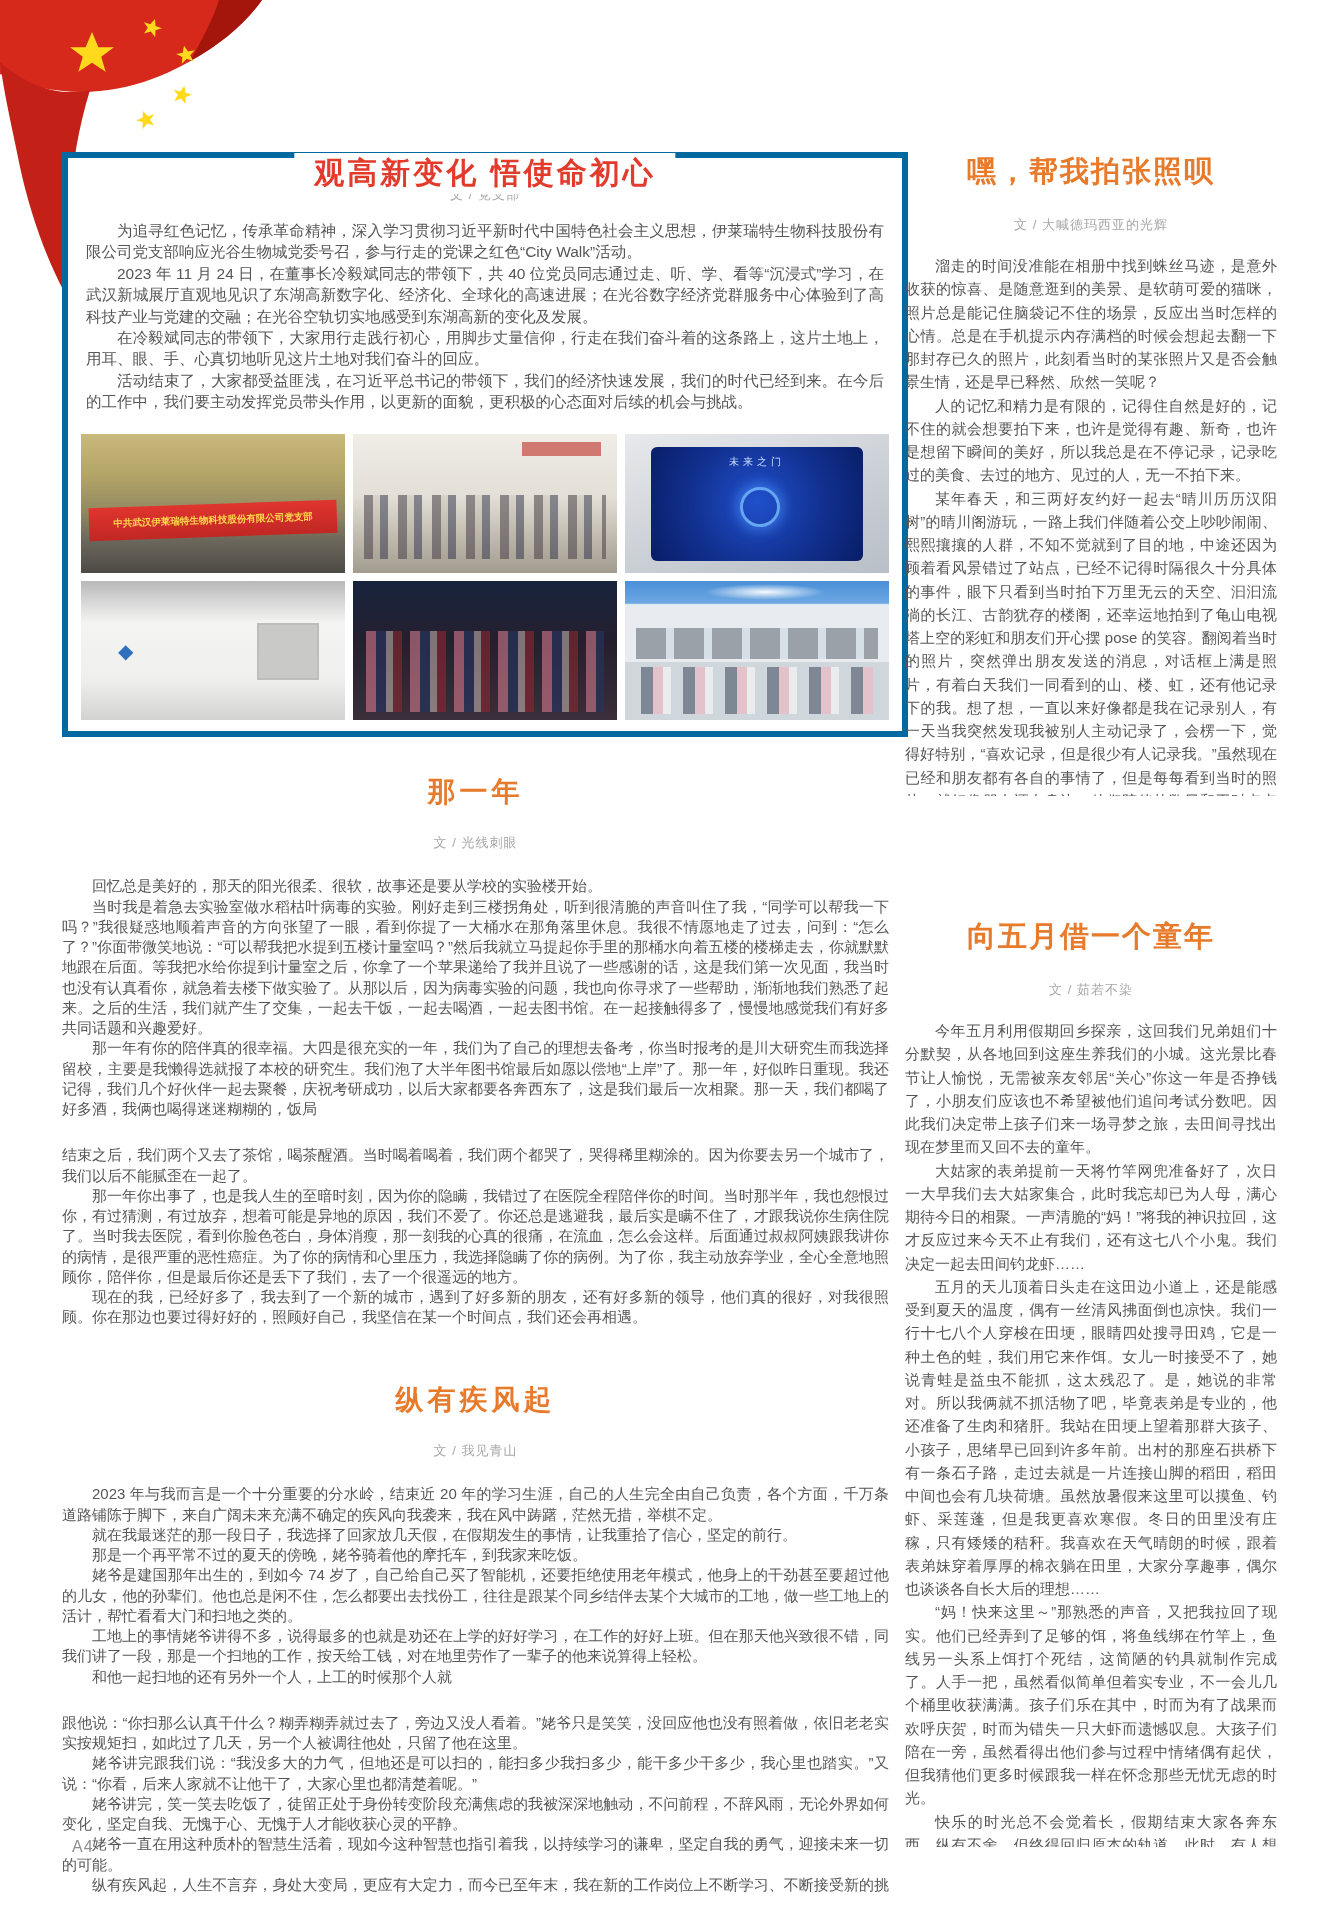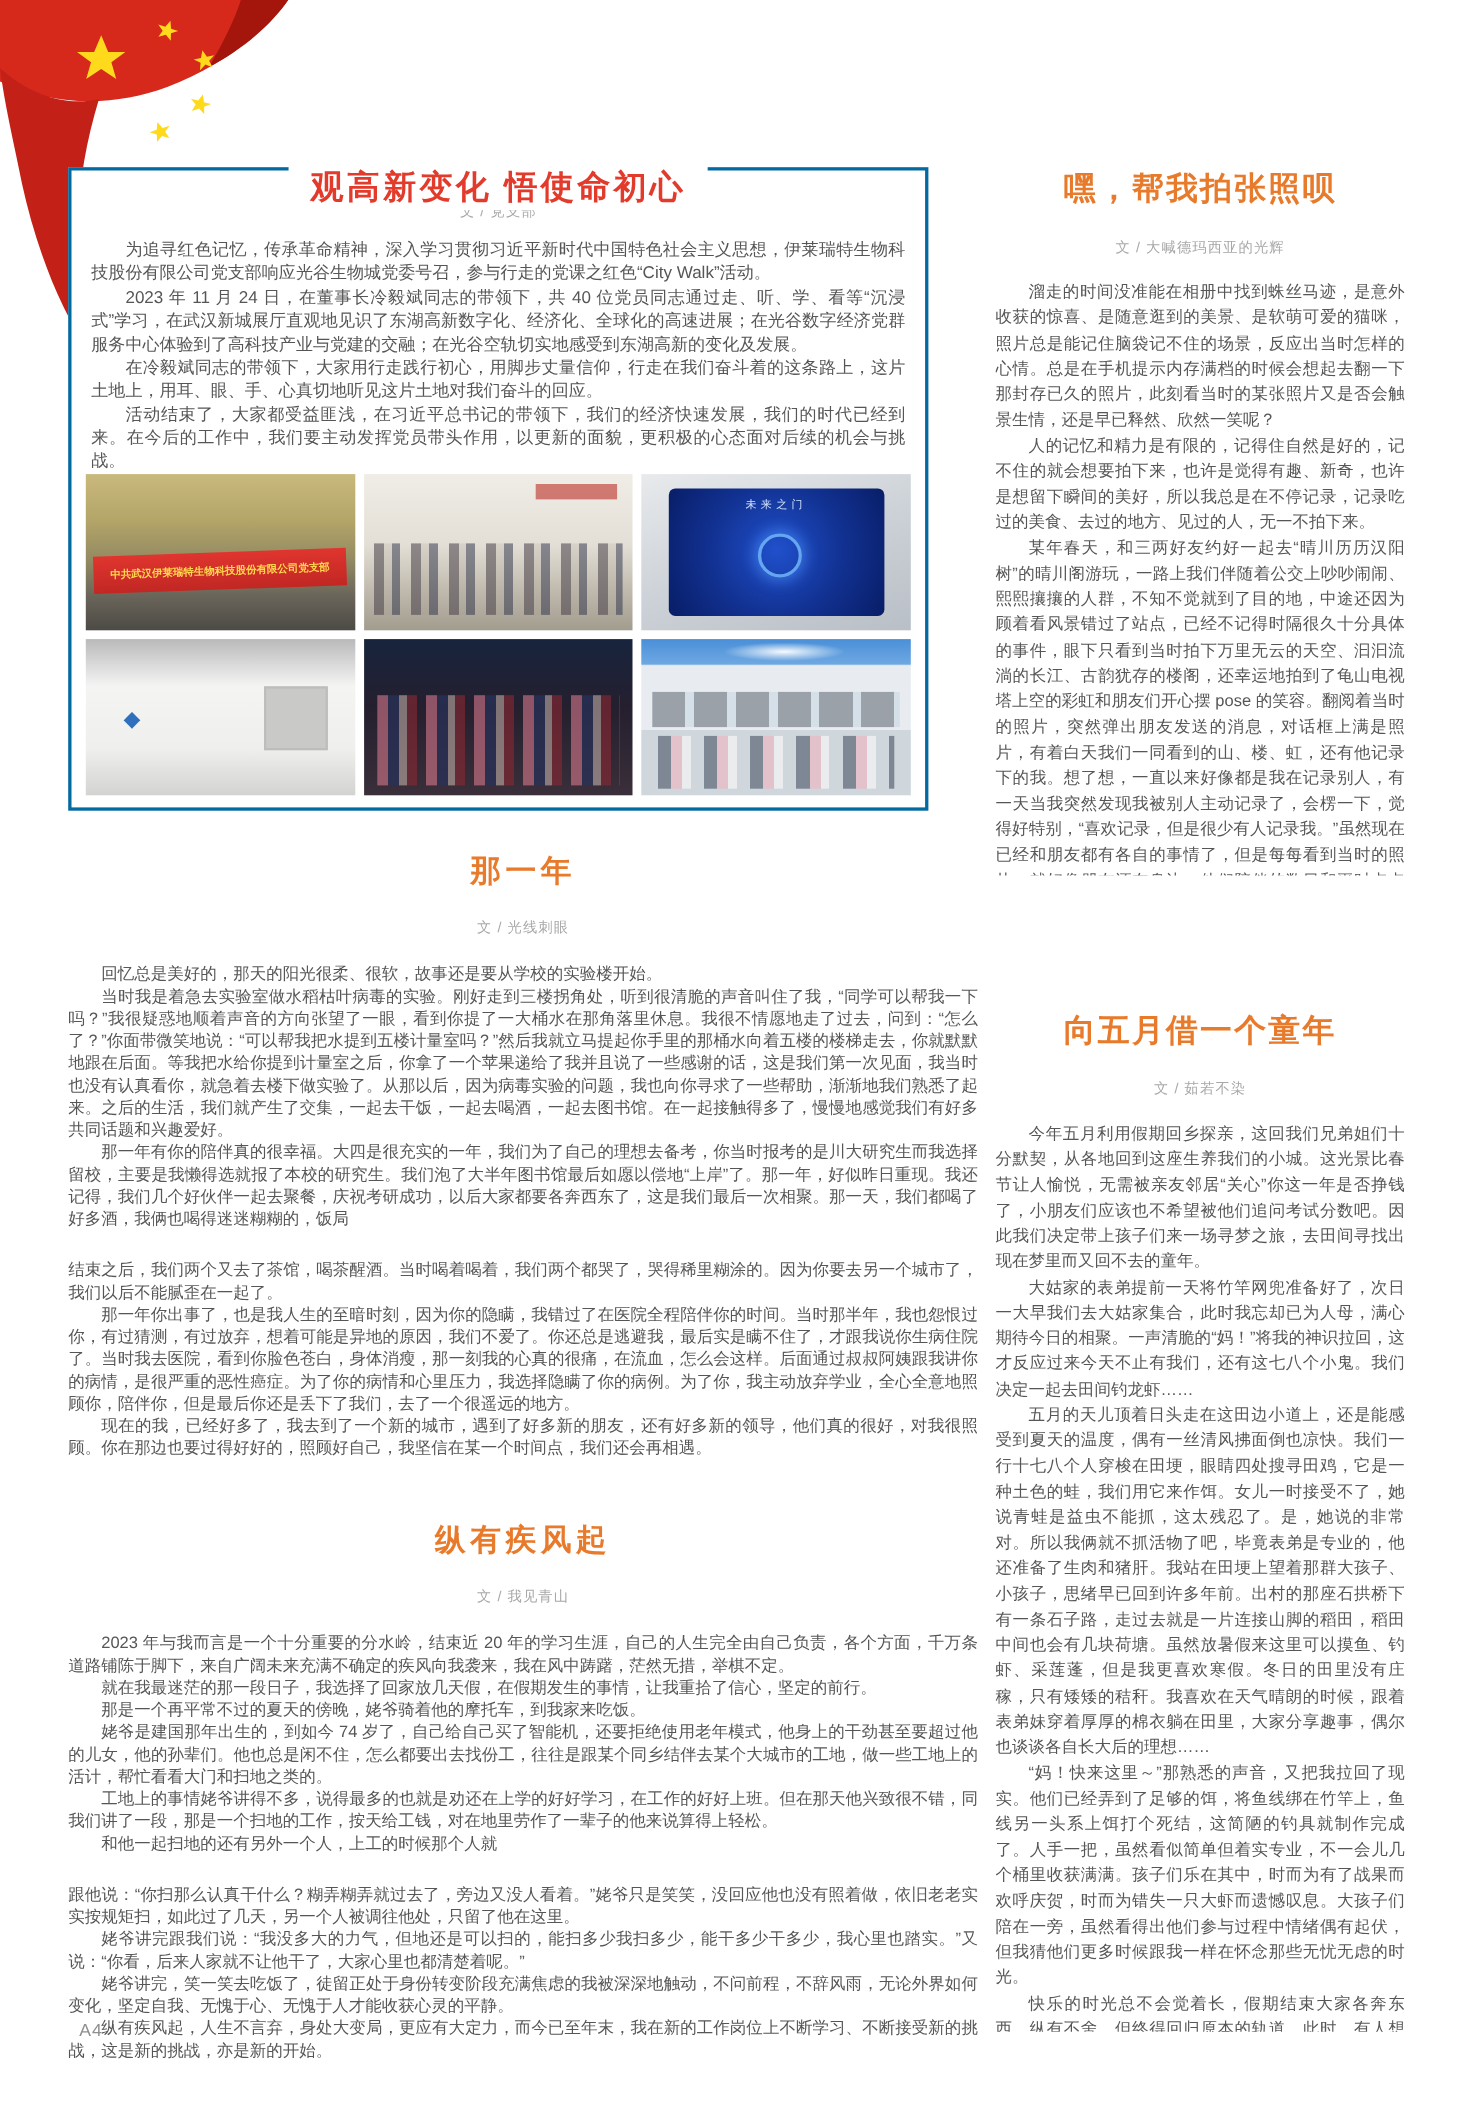--- a/index.html
+++ b/index.html
@@ -9,22 +9,22 @@
     overflow:hidden;
   }
   p{margin:0;text-indent:2em;}
   p.cont{text-indent:0;}
   .byline{text-align:center;font-size:13px;color:#a8a8a8;letter-spacing:1px;}
 
   
   .flag{position:absolute;left:0;top:0;width:280px;height:345px;}
 
   
-  .box-a1{position:absolute;left:62px;top:152px;width:782px;height:585px;
-    border:3px solid #0369a1;box-sizing:border-box;background:#fff;}
+  .box-a1{position:absolute;left:62px;top:152px;width:846px;height:585px;
+    border:6px solid #0369a1;box-sizing:border-box;background:#fff;}
   .a1-title{position:absolute;top:-25px;left:50%;transform:translateX(-50%);
     background:#fff;padding:0 20px;font-size:30px;font-weight:bold;color:#e23a2b;
     white-space:nowrap;letter-spacing:3px;}
   .box-a1 .byline{margin-top:28px;}
   .a1-body{margin:16px 18px 0;font-size:15.5px;line-height:1.38;text-align:justify;}
 
   
   .photos{position:absolute;left:13px;right:13px;top:276px;bottom:11px;
     display:grid;grid-template-columns:1fr 1fr 1fr;grid-template-rows:1fr 1fr;gap:8px;}
   .ph{position:relative;overflow:hidden;background:#ddd;}
@@ -165,20 +165,21 @@
       <p>就在我最迷茫的那一段日子，我选择了回家放几天假，在假期发生的事情，让我重拾了信心，坚定的前行。</p>
       <p>那是一个再平常不过的夏天的傍晚，姥爷骑着他的摩托车，到我家来吃饭。</p>
       <p>姥爷是建国那年出生的，到如今 74 岁了，自己给自己买了智能机，还要拒绝使用老年模式，他身上的干劲甚至要超过他的儿女，他的孙辈们。他也总是闲不住，怎么都要出去找份工，往往是跟某个同乡结伴去某个大城市的工地，做一些工地上的活计，帮忙看看大门和扫地之类的。</p>
       <p>工地上的事情姥爷讲得不多，说得最多的也就是劝还在上学的好好学习，在工作的好好上班。但在那天他兴致很不错，同我们讲了一段，那是一个扫地的工作，按天给工钱，对在地里劳作了一辈子的他来说算得上轻松。</p>
       <p>和他一起扫地的还有另外一个人，上工的时候那个人就</p>
     </div>
     <div class="col">
       <p class="cont">跟他说：“你扫那么认真干什么？糊弄糊弄就过去了，旁边又没人看着。”姥爷只是笑笑，没回应他也没有照着做，依旧老老实实按规矩扫，如此过了几天，另一个人被调往他处，只留了他在这里。</p>
       <p>姥爷讲完跟我们说：“我没多大的力气，但地还是可以扫的，能扫多少我扫多少，能干多少干多少，我心里也踏实。”又说：“你看，后来人家就不让他干了，大家心里也都清楚着呢。”</p>
       <p>姥爷讲完，笑一笑去吃饭了，徒留正处于身份转变阶段充满焦虑的我被深深地触动，不问前程，不辞风雨，无论外界如何变化，坚定自我、无愧于心、无愧于人才能收获心灵的平静。</p>
+      <p>姥爷一直在用这种质朴的智慧生活着，现如今这种智慧也指引着我，以持续学习的谦卑，坚定自我的勇气，迎接未来一切的可能。</p>
       <p>纵有疾风起，人生不言弃，身处大变局，更应有大定力，而今已至年末，我在新的工作岗位上不断学习、不断接受新的挑战，这是新的挑战，亦是新的开始。</p>
     </div>
   </div>
 </section>
 
 <section class="r-art a2">
   <h2 class="r-title">嘿，帮我拍张照呗</h2>
   <div class="byline">文 / 大喊德玛西亚的光辉</div>
   <div class="r-body">
     <p>溜走的时间没准能在相册中找到蛛丝马迹，是意外收获的惊喜、是随意逛到的美景、是软萌可爱的猫咪，照片总是能记住脑袋记不住的场景，反应出当时怎样的心情。总是在手机提示内存满档的时候会想起去翻一下那封存已久的照片，此刻看当时的某张照片又是否会触景生情，还是早已释然、欣然一笑呢？</p>

